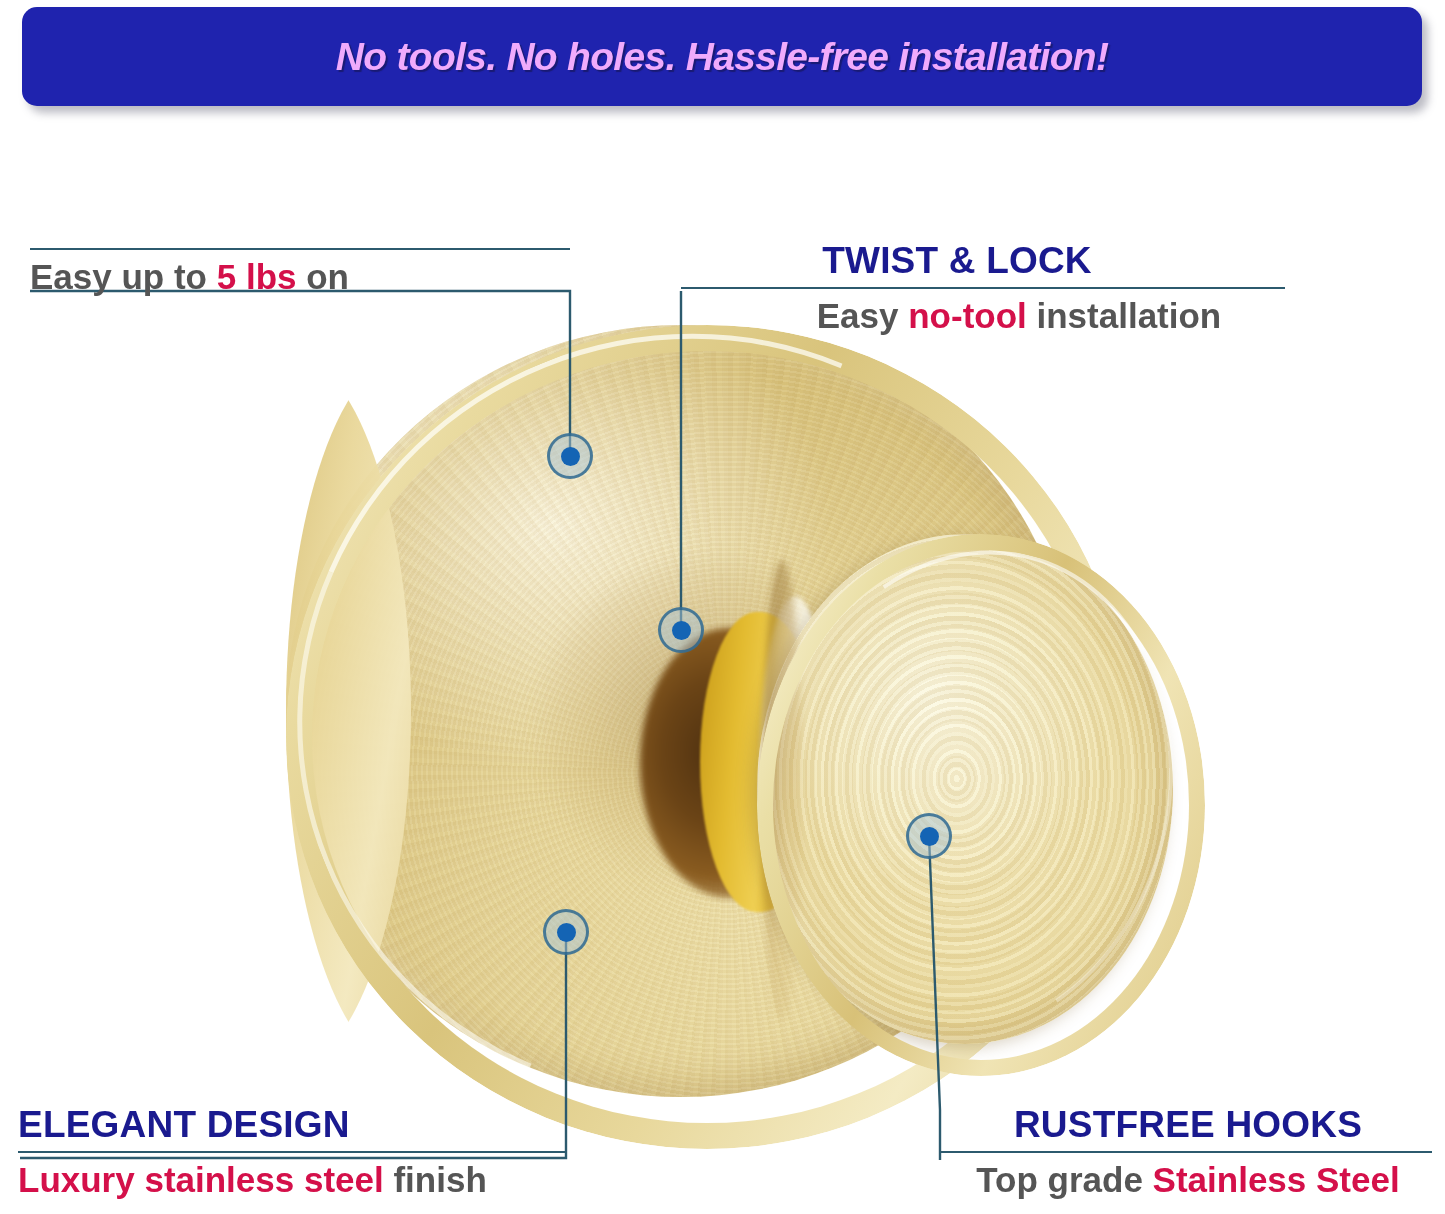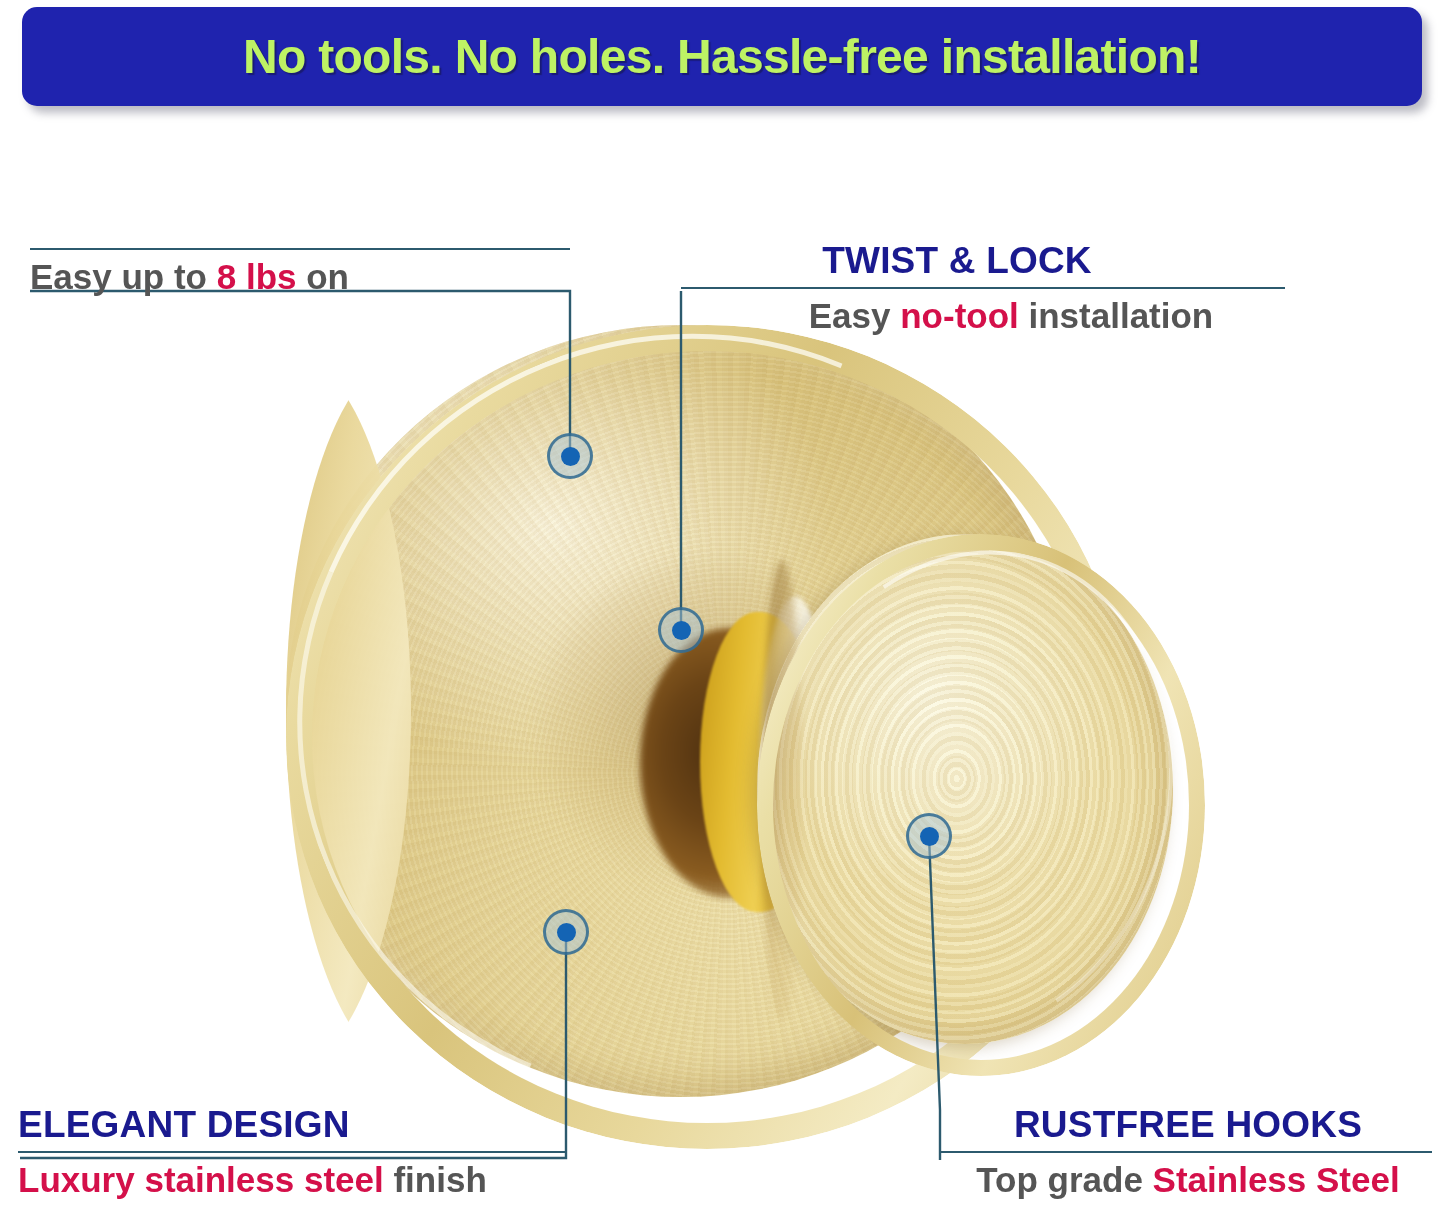--- a/index.html
+++ b/index.html
@@ -26,23 +26,24 @@
     width: 1400px;
     height: 99px;
     background: #1f23ae;
     border-radius: 15px;
     box-shadow: 6px 7px 9px rgba(90,90,110,0.40);
     display: flex;
     align-items: center;
     justify-content: center;
   }
   .banner-text {
-    color: #bef264;
-    font-size: 48px;
+    color: #f0abfc;
+    font-size: 39px;
     font-weight: bold;
+    font-style: italic;
     letter-spacing: -0.7px;
     white-space: nowrap;
     text-shadow: 2px 2px 1px rgba(20,20,70,0.55);
   }
 
   
   .product-layer {
     position: absolute;
     left: 0; top: 0;
     width: 1445px;
@@ -367,28 +368,28 @@
   <div class="leaders">
     <div class="dot" style="left:570px; top:456px;"></div>
     <div class="dot" style="left:681px; top:630px;"></div>
     <div class="dot" style="left:566px; top:932px;"></div>
     <div class="dot" style="left:929px; top:836px;"></div>
   </div>
 
   <div class="callout" style="left:30px; top:242px; width:540px;">
     <div class="c-rule"></div>
     <div class="c-body">
-      <span>Easy up to </span><span class="hl">8 lbs</span><span> on</span><br>
+      <span>Easy up to </span><span class="hl">5 lbs</span><span> on</span><br>
     </div>
   </div>
 
   <div class="callout" style="left:681px; top:242px; width:660px;">
     <div class="c-title right-align" style="padding-right:108px;">TWIST &amp; LOCK</div>
     <div class="c-rule" style="width:604px;"></div>
-    <div class="c-body right-align" style="width:660px;">
+    <div class="c-body right-align" style="width:660px;margin-left:8px;">
       <span>Easy </span><span class="hl">no-tool</span><span> installation</span>
     </div>
   </div>
 
   <div class="callout" style="left:940px; top:1106px; width:496px;">
     <div class="c-title right-align">RUSTFREE HOOKS</div>
     <div class="c-rule" style="width:492px;"></div>
     <div class="c-body right-align">
       <span>Top grade </span><span class="hl">Stainless Steel</span>
     </div>

